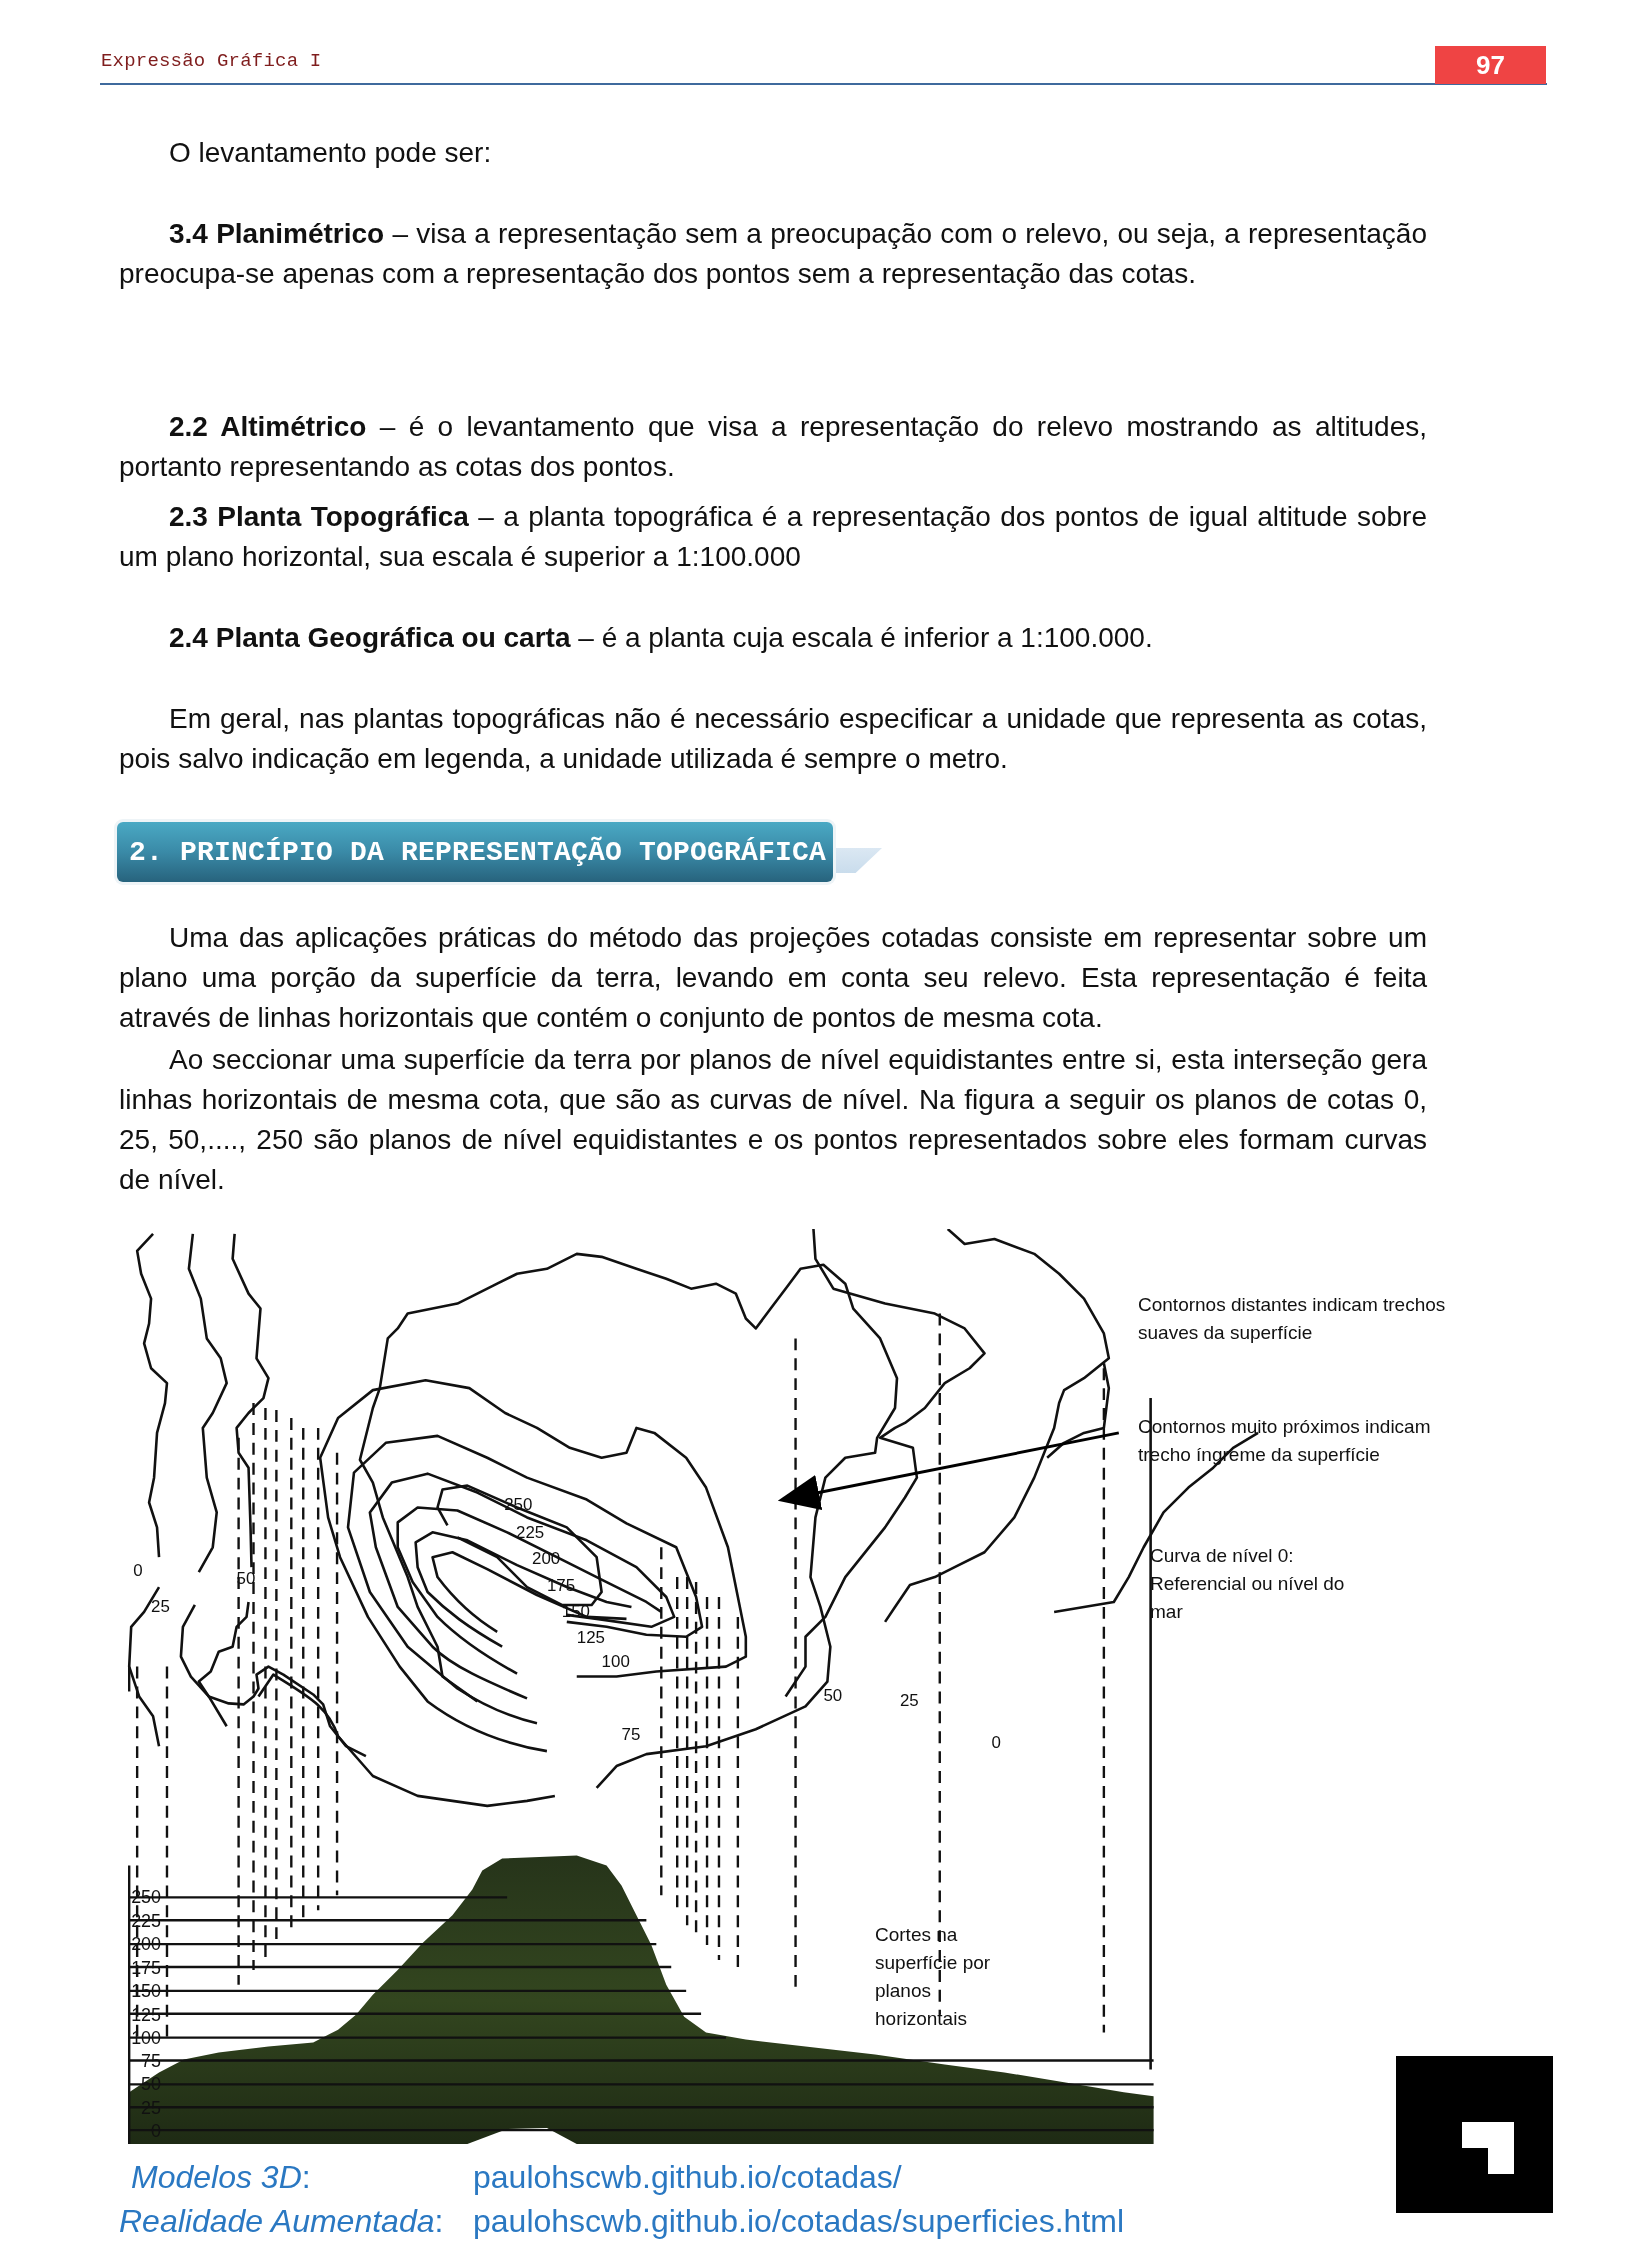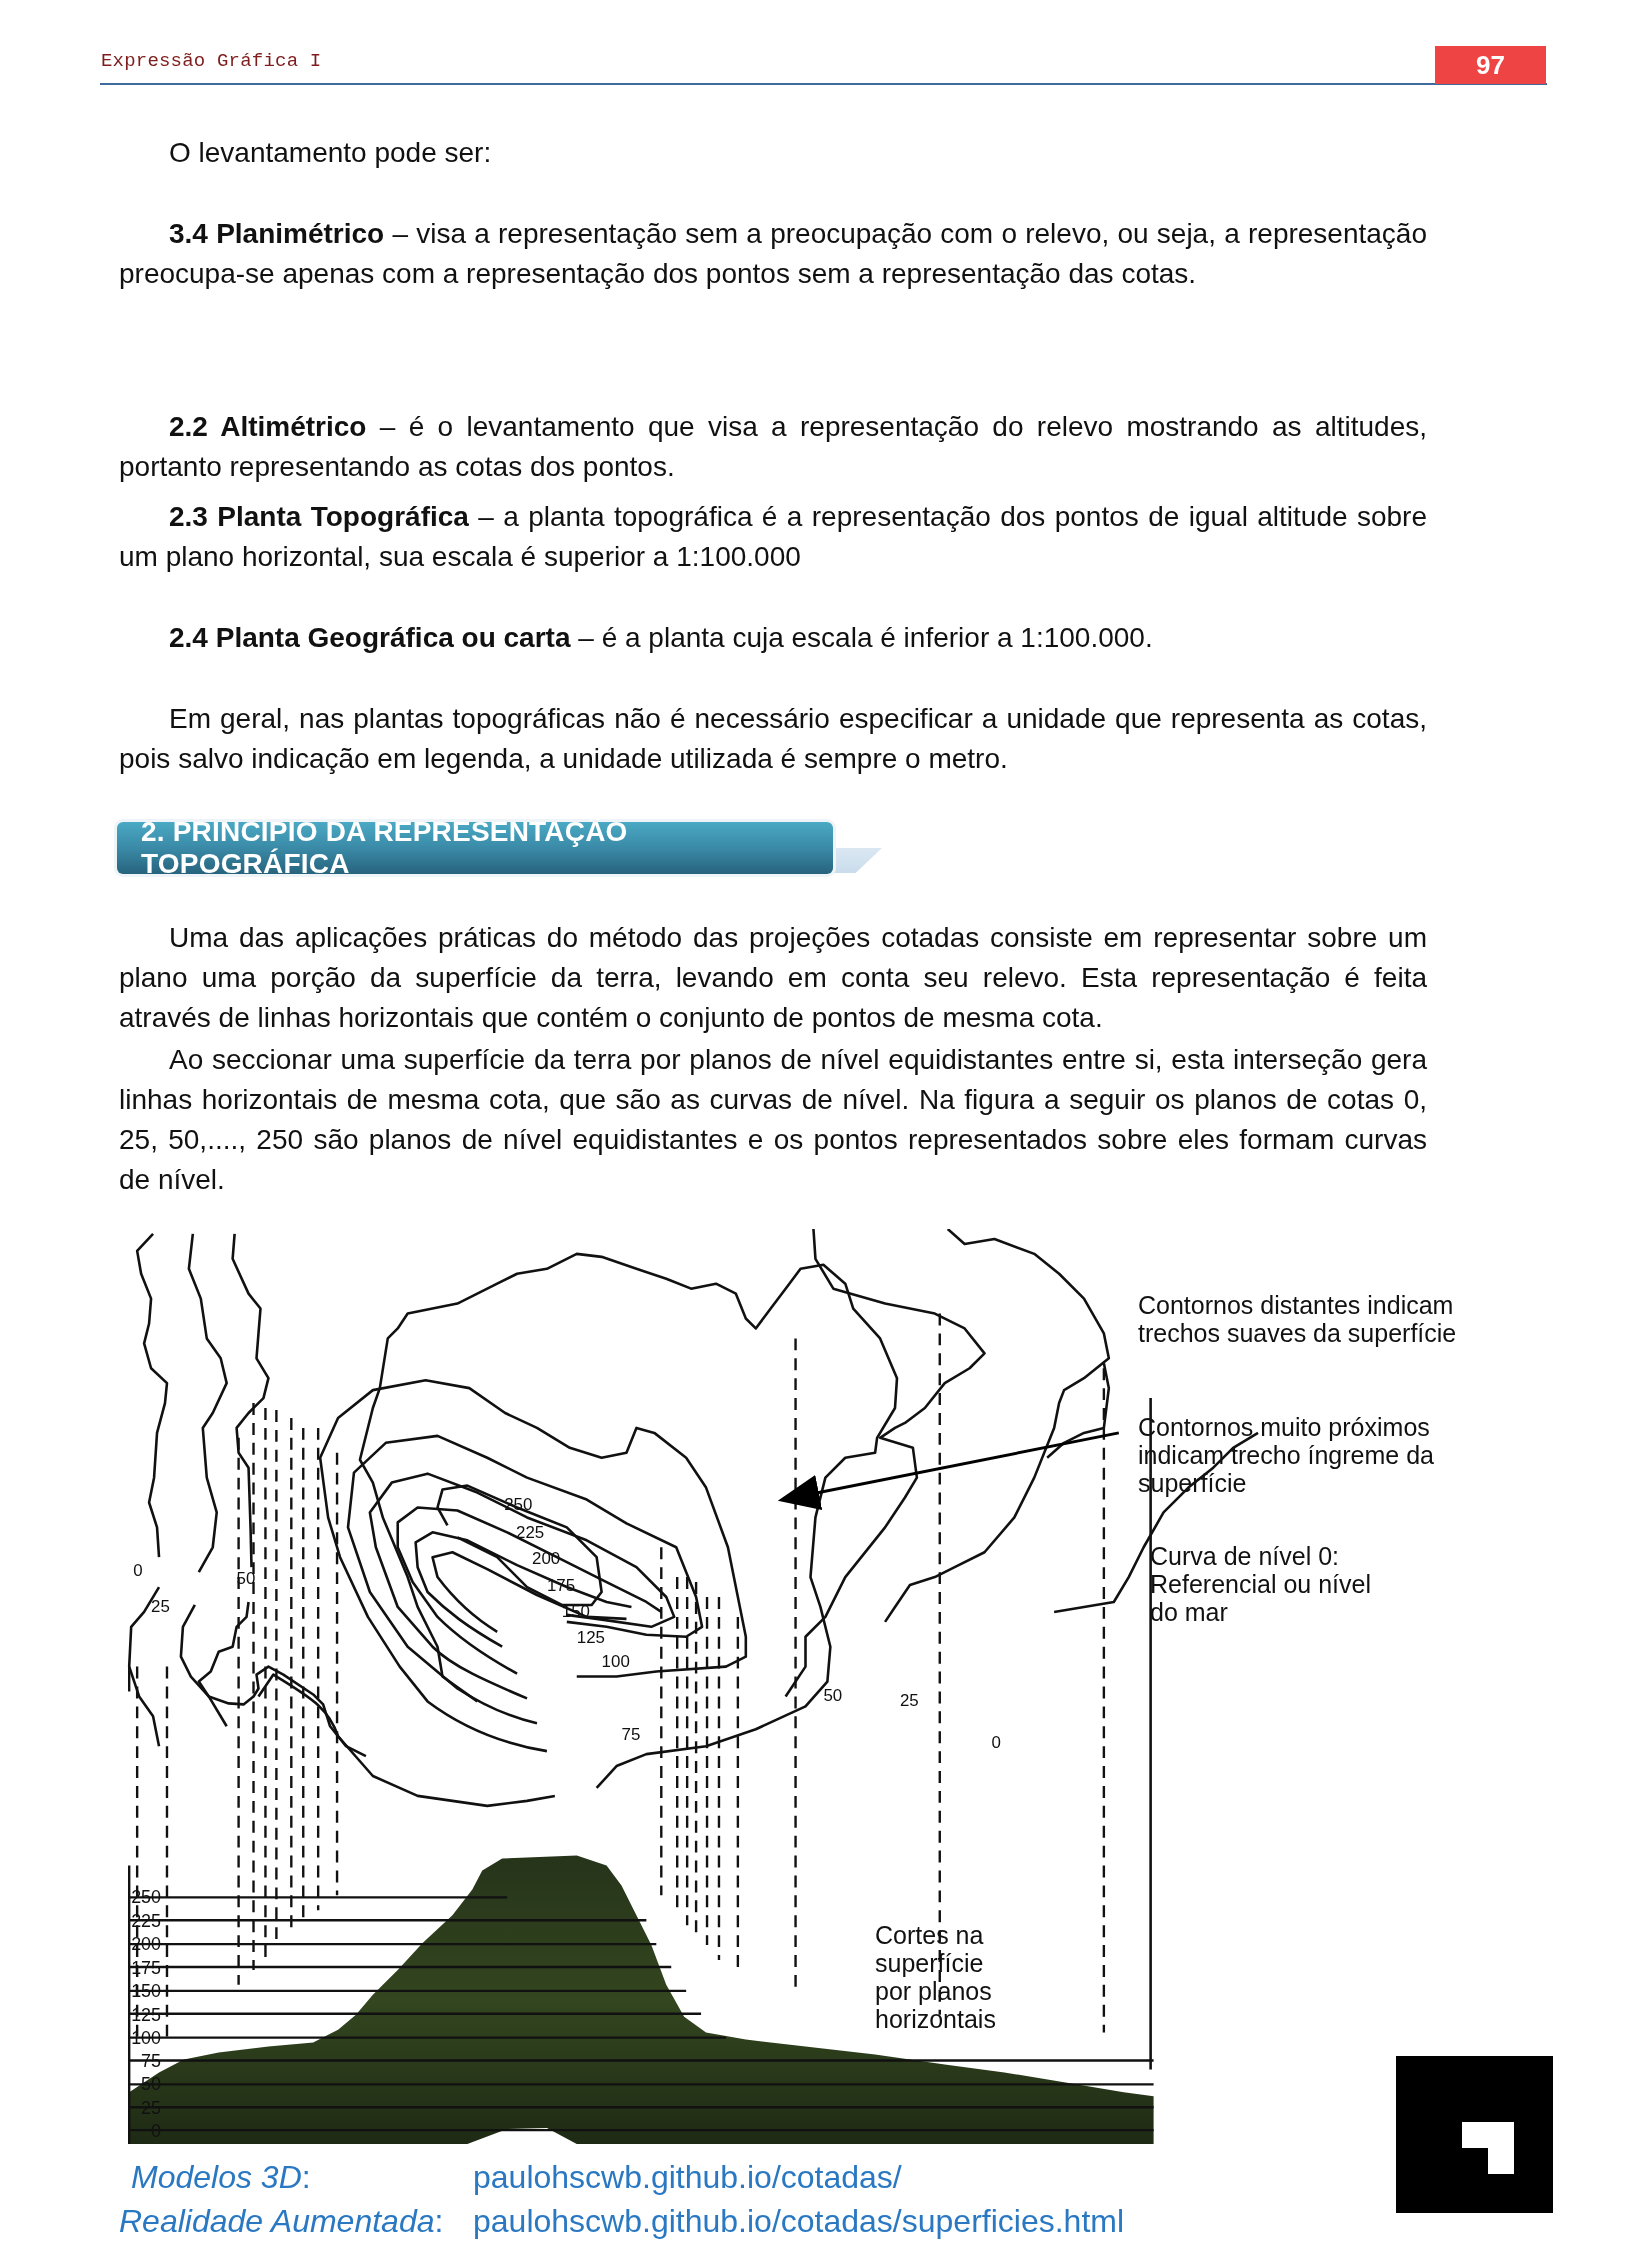--- a/index.html
+++ b/index.html
@@ -17,31 +17,31 @@
   
   .para { position: absolute; left: 119px; width: 1308px; font-size: 28px; line-height: 40px;
           text-align: justify; font-family: "Liberation Sans", sans-serif; color: #111; }
   .para .ind { display: inline-block; width: 50px; }
   .para b { font-weight: bold; }
 
   
   .banner-tail { position: absolute; left: 816px; top: 848px; width: 66px; height: 25px;
                  background: linear-gradient(180deg, #dbe8f3, #c9dcec);
                  clip-path: polygon(0 0, 100% 0, 60% 100%, 0 100%); }
-  .banner { position: absolute; left: 117px; top: 822px; width: 716px; height: 52px;
+  .banner { position: absolute; left: 117px; top: 822px; width: 716px; height: 60px;
             border-radius: 6px;
             background: linear-gradient(180deg, #4aa9c4 0%, #3a8aa7 50%, #27637d 100%);
             box-shadow: 0 0 0 3px #eef4f7; color: #fff; font-weight: bold; font-size: 28px;
-            display: flex; align-items: center; padding-left: 24px; box-sizing: border-box;
-            letter-spacing: 0.2px; }
+            display: flex; align-items: center; padding-left: 12px; box-sizing: border-box;
+            letter-spacing: 0.2px; font-family: Liberation Mono, monospace; }
 
   
   .figure { position: absolute; left: 109px; top: 1229px; width: 1393px; height: 915px; }
   .figure svg { position: absolute; left: 0; top: 0; }
-  .ann { position: absolute; font-family: "Liberation Sans", sans-serif; font-size: 25px;
+  .ann { position: absolute; font-family: "Liberation Sans", sans-serif; font-size: 19px;
          line-height: 28px; color: #111; }
   .lbl { font-family: "Liberation Sans", sans-serif; font-size: 17px; fill: #111; }
   .ylbl { font-family: "Liberation Sans", sans-serif; font-size: 18px; fill: #111; }
 
   
   .foot { position: absolute; font-size: 32px; color: #2a78c2; font-family: "Liberation Sans", sans-serif; }
   .foot i { font-style: italic; }
   .ar-marker { position: absolute; left: 1396px; top: 2056px; width: 157px; height: 157px; background: #000; }
   .ar-inner { position: absolute; left: 66px; top: 66px; width: 52px; height: 52px; }
 </style>

